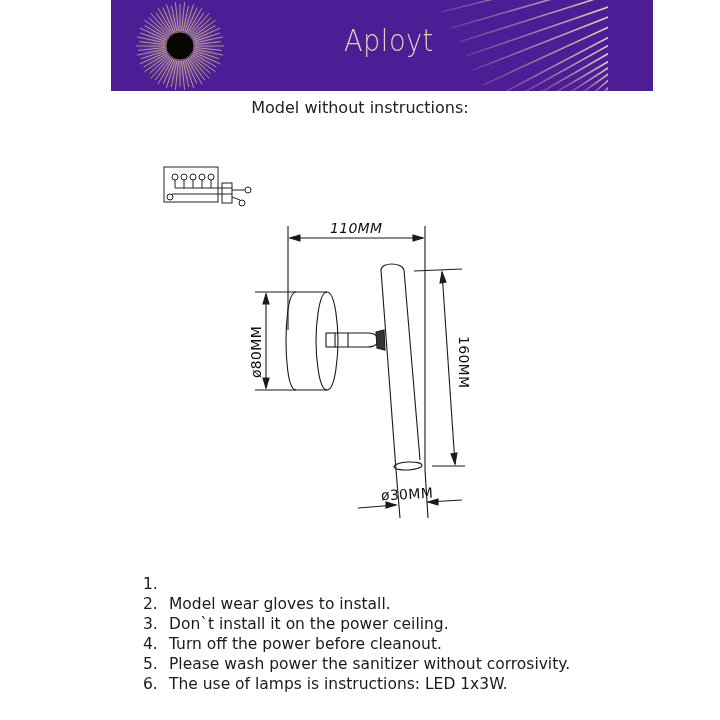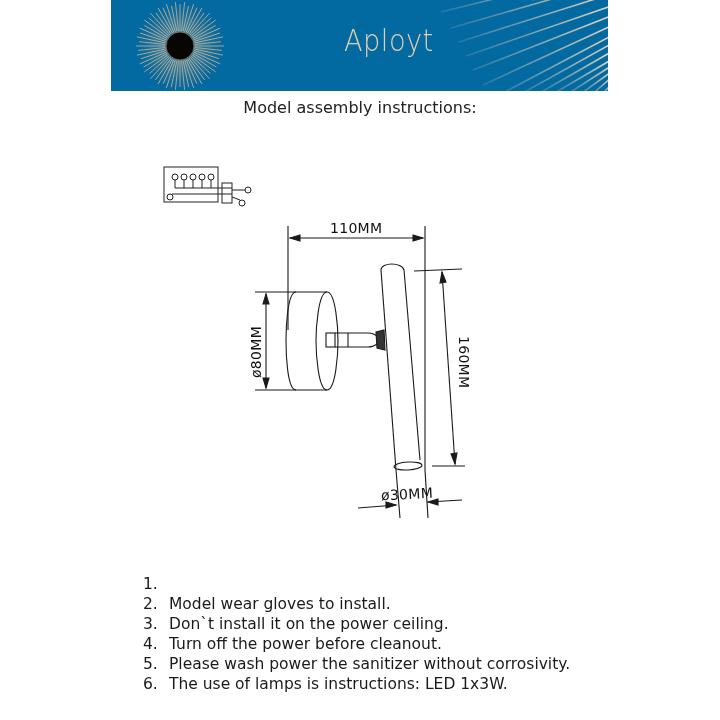--- a/index.html
+++ b/index.html
@@ -14,22 +14,23 @@
       overflow: hidden;
       font-family: "DejaVu Sans", sans-serif;
       color: #1a1a1a;
     }
     .header {
       position: absolute;
       left: 111px;
       top: 0;
       width: 497px;
       height: 91px;
-      background: #0369a1;
+      background: #4c1d95;
       overflow: hidden;
+      padding-left: 45px;
     }
     .header svg { position: absolute; left: 0; top: 0; }
     .brand {
       position: absolute;
       left: 233px;
       top: 22px;
       font-family: "DejaVu Sans", sans-serif;
       font-weight: 300;
       font-size: 31px;
       letter-spacing: 0.5px;
@@ -181,21 +182,21 @@
       <line x1="480" y1="95" x2="500" y2="78"></line>
       <line x1="490" y1="95" x2="500" y2="85"></line>
       <line x1="375" y1="0" x2="500" y2="-20"></line>
       <line x1="420" y1="0" x2="500" y2="-12"></line>
     </g>
   </svg>
   <div class="brand">Aployt</div>
 </div>
 
 <div class="title-block">
-  <div>Model assembly instructions:</div>
+  <div>Model without instructions:</div>
 </div>
 
 <svg class="drawing" width="720" height="560" viewBox="0 0 720 560">
 
   <g stroke="#222" stroke-width="1" fill="none">
     <rect x="164" y="167" width="54" height="35"></rect>
     <circle cx="175" cy="177" r="3"></circle>
     <circle cx="184" cy="177" r="3"></circle>
     <circle cx="193" cy="177" r="3"></circle>
     <circle cx="202" cy="177" r="3"></circle>
@@ -249,21 +250,21 @@
 
     <line x1="396" y1="470" x2="400" y2="518"></line>
     <line x1="425" y1="470" x2="428" y2="518"></line>
     <line x1="358" y1="508" x2="396" y2="505"></line>
     <polygon points="396,505 386,502 386,508" fill="#1a1a1a"></polygon>
     <line x1="428" y1="502" x2="462" y2="500"></line>
     <polygon points="428,502 438,499 438,505" fill="#1a1a1a"></polygon>
   </g>
 </svg>
 
-<div class="dim-label" style="left:330px; top:220px;">110MM</div>
+<div class="dim-label" style="left:330px; top:220px;font-style:italic;">110MM</div>
 <div class="dim-label" style="left:248px; top:340px; transform:rotate(-90deg); transform-origin:left top; top:378px;">ø80MM</div>
 <div class="dim-label" style="left:472px; top:336px; transform:rotate(90deg); transform-origin:left top;">160MM</div>
 <div class="dim-label" style="left:381px; top:486px; transform:rotate(-3deg);">ø30MM</div>
 
 <ul class="instructions">
   <li>
       <span class="num">1.</span>
     </li>
   <li>
       <span class="num">2.</span>

